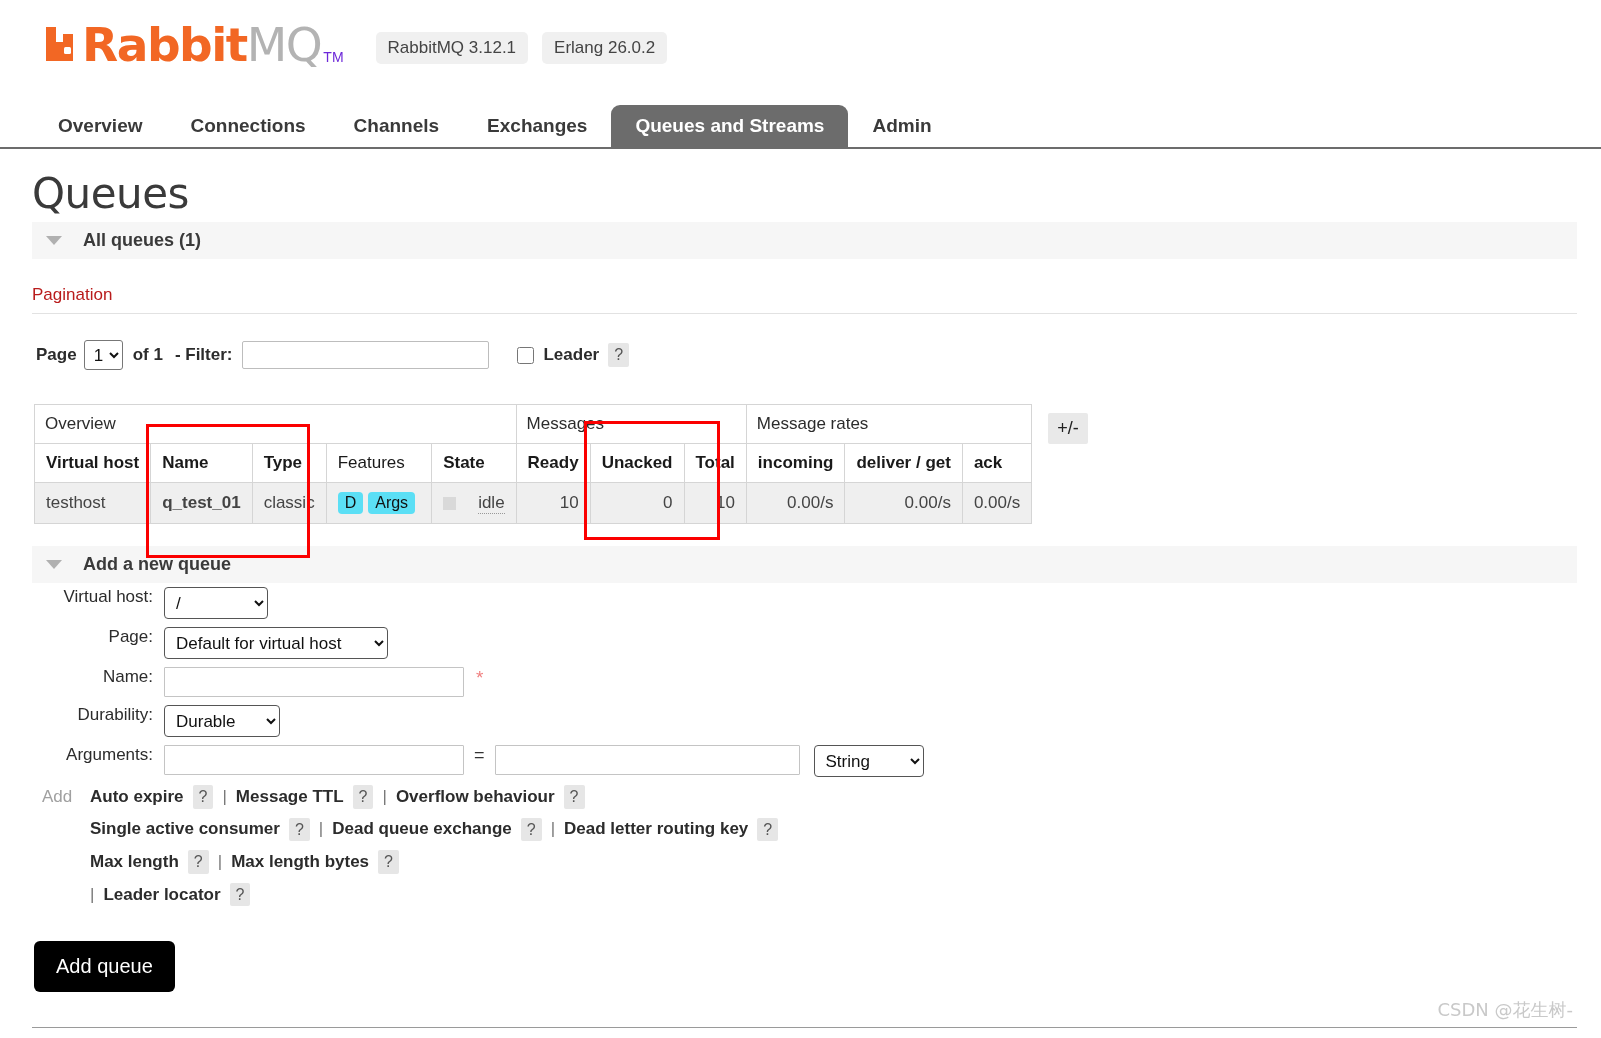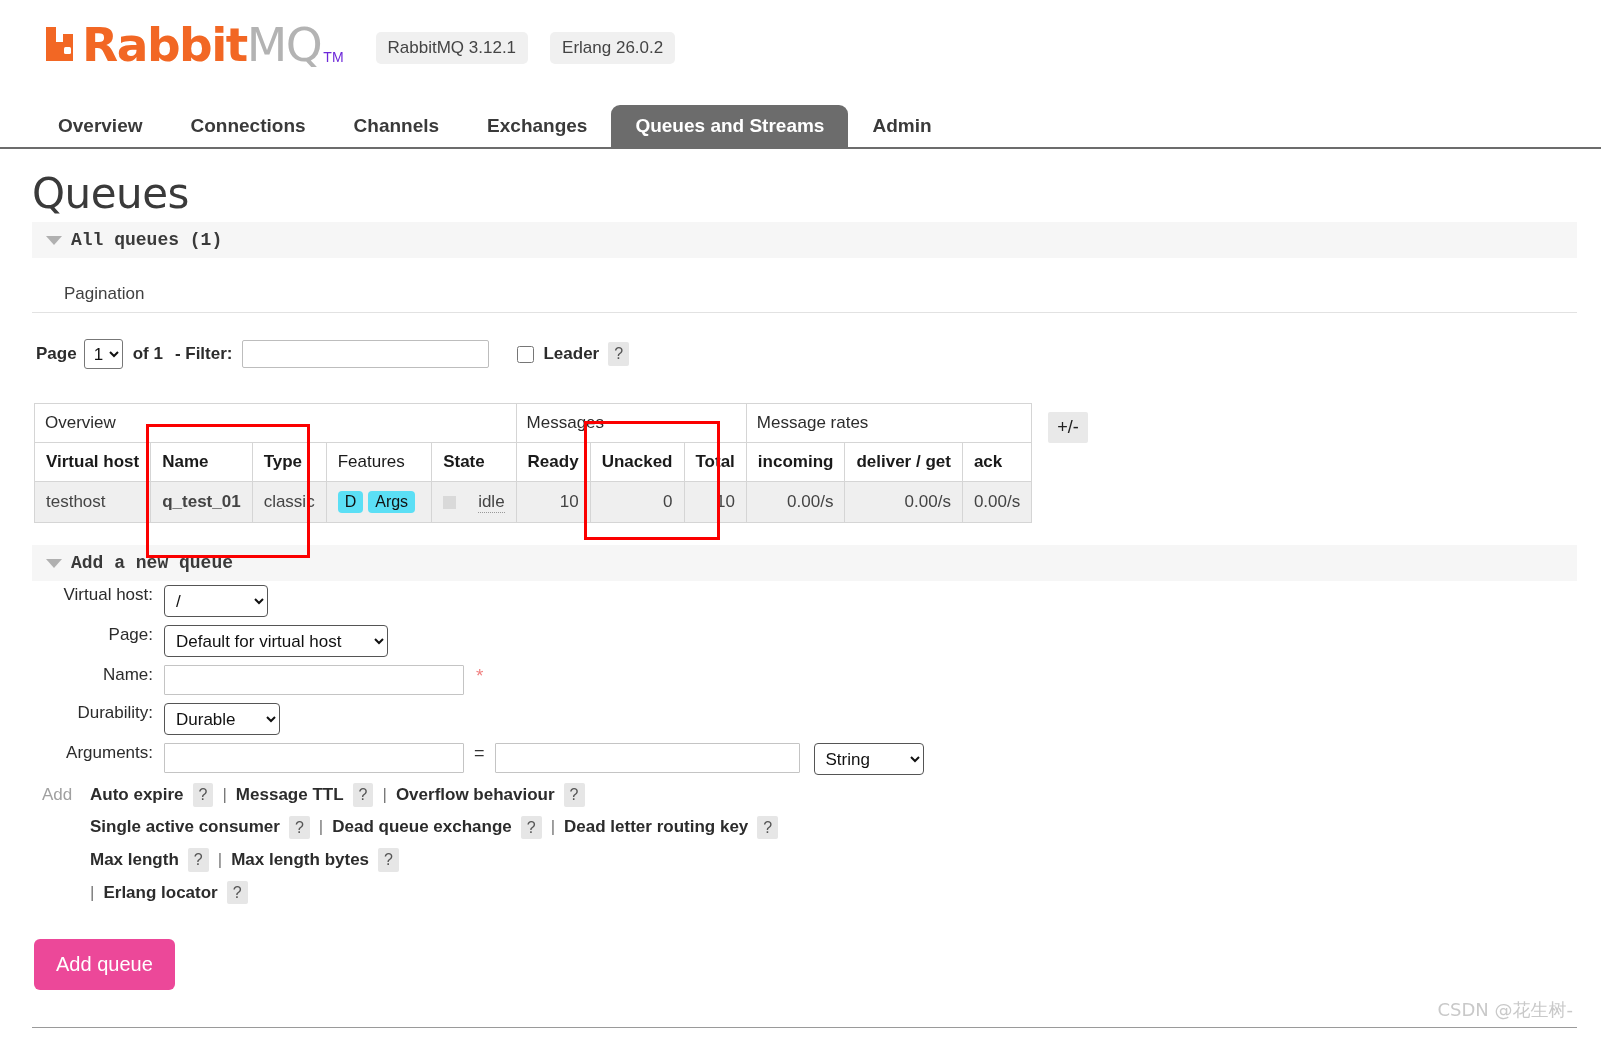--- a/index.html
+++ b/index.html
@@ -15,21 +15,21 @@
 
   
   #header { position: relative; padding: 18px 0 0 44px; height: 92px; }
   #logo-row { display: flex; align-items: flex-end; gap: 0; }
   #logo { display: flex; align-items: center; height: 52px; }
   .logo-mark { width: 34px; height: 38px; position: relative; margin-right: 4px; }
   .logo-text { font-size: 47px; line-height: 1; letter-spacing: -1.5px; font-family: "DejaVu Sans", sans-serif; }
   .logo-rabbit { color: #f26724; font-weight: 700; }
   .logo-mq { color: #b3b3b3; font-weight: 400; }
   .logo-tm { font-size: 14px; color: #6d28d9; margin-left: 2px; margin-bottom: 4px; font-family: "Liberation Sans", sans-serif; margin-top: 29px;}
-  #versions { display: flex; gap: 22px; margin-left: 32px; margin-bottom: 6px; }
+  #versions { display: flex; gap: 14px; margin-left: 32px; margin-bottom: 6px; }
   .version-badge {
     background: #f0f0f0; color: #444; border-radius: 5px;
     padding: 6px 12px; font-size: 17px; white-space: nowrap;
   }
 
   
   #tabs {
     position: relative; margin-top: 12px; height: 45px;
     border-bottom: 2px solid #6c6c6c; display: flex; align-items: flex-end;
     padding-left: 34px;
@@ -48,31 +48,31 @@
   #title {
     font-size: 42px; font-weight: 400; color: #3a3a3a;
     padding: 20px 0 4px 32px; letter-spacing: -0.5px;
     font-family: "DejaVu Sans", sans-serif;
   }
 
   
   .section-bar {
     background: #f6f6f6; margin: 0 24px 0 32px;
     padding: 8px 0 8px 0; font-size: 18px; font-weight: bold; color: #3a3a3a;
-    display: flex; align-items: center; gap: 9px; font-family: Liberation Mono, monospace;
+    display: flex; align-items: center; gap: 21px;
   }
   .caret {
     width: 0; height: 0; border-left: 8px solid transparent;
     border-right: 8px solid transparent; border-top: 9px solid #b0b0b0;
     margin-left: 14px;
   }
 
   
   #pagination-label {
-    font-size: 17px; color: #404040; padding: 26px 0 8px 32px; margin-left: 32px;
+    font-size: 17px; color: #b91c1c; padding: 26px 0 8px 32px;
   }
   #pagination-rule { margin: 0 24px 0 32px; border-top: 1px solid #e2e2e2; }
   #pagination-controls {
     display: flex; align-items: center; gap: 0; padding: 26px 0 0 36px;
     font-size: 17px; color: #2c2c2c;
   }
   #pagination-controls .lbl { font-weight: bold; margin-right: 7px; }
   select.mini {
     font-family: "Liberation Sans", sans-serif; font-size: 17px;
     padding: 2px 2px 2px 5px; border: 1px solid #777; border-radius: 3px;
@@ -156,21 +156,21 @@
   .req-star { color: #f08080; font-size: 19px; margin-left: 12px; }
   .eq-sign { margin: 0 10px; font-size: 18px; color: #333; }
   #arg-presets { margin-top: 5px; }
   .preset-line { display: flex; align-items: center; flex-wrap: nowrap; margin-bottom: 9px; }
   .add-link { width: 56px; color: #a0a0a0; font-size: 17px; text-align: left; padding-left: 8px; }
   .preset-spacer { width: 56px; }
   .preset-name { font-weight: bold; color: #2c2c2c; font-size: 17px; white-space: nowrap; }
   .sep { color: #777; margin: 0 9px; }
   .pad-l { margin-left: 9px; }
   #add-queue-btn {
-    margin: 26px 0 0 34px; background: #ec4899; color: #fff;
+    margin: 26px 0 0 34px; background: #000000; color: #fff;
     border: none; border-radius: 6px; font-size: 20px;
     padding: 14px 22px; cursor: pointer; font-family: "Liberation Sans", sans-serif;
   }
 
   
   #footer-rule { position: absolute; left: 32px; right: 24px; bottom: 10px; border-top: 1px solid #9a9a9a; }
   #watermark {
     position: absolute; right: 28px; bottom: 16px;
     font-size: 18px; color: #c9c9c9; font-family: "DejaVu Sans", sans-serif;
   }
@@ -354,21 +354,21 @@
         <span class="preset-spacer"></span>
         <span class="preset-name">Max length</span>
         <span class="help-q pad-l">?</span>
         <span class="sep">|</span>
         <span class="preset-name">Max length bytes</span>
         <span class="help-q pad-l">?</span>
       </div>
       <div class="preset-line">
         <span class="preset-spacer"></span>
         <span class="sep" style="margin-left:0;">|</span>
-        <span class="preset-name">Erlang locator</span>
+        <span class="preset-name">Leader locator</span>
         <span class="help-q pad-l">?</span>
       </div>
     </div>
   </div>
 
   <button id="add-queue-btn">Add queue</button>
 
   
   <div class="annot" style="left:146px; top:424px; width:164px; height:134px;"></div>
   <div class="annot" style="left:584px; top:421px; width:136px; height:119px;"></div>

